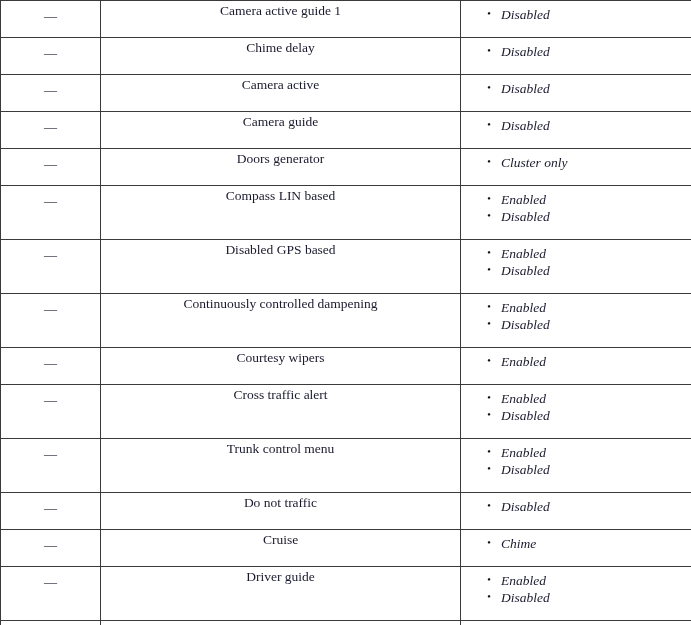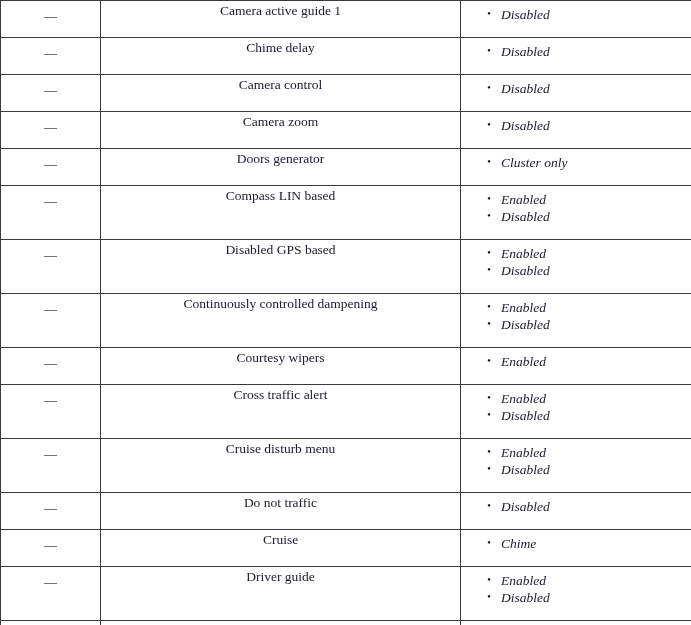--- a/index.html
+++ b/index.html
@@ -165,36 +165,36 @@
                   <li>Disabled</li>
                 </ul>
               </div>
             </td>
           </tr>
           <tr class="r1">
             <td>
               <div class="dash-cell">—</div>
             </td>
             <td>
-              <div class="name-cell">Camera control</div>
-            </td>
-            <td>
-              <div class="opts-cell">
-                <ul class="opts">
-                  <li>Disabled</li>
-                </ul>
-              </div>
-            </td>
-          </tr>
-          <tr class="r1">
-            <td>
-              <div class="dash-cell">—</div>
-            </td>
-            <td>
-              <div class="name-cell">Camera zoom</div>
+              <div class="name-cell">Camera active</div>
+            </td>
+            <td>
+              <div class="opts-cell">
+                <ul class="opts">
+                  <li>Disabled</li>
+                </ul>
+              </div>
+            </td>
+          </tr>
+          <tr class="r1">
+            <td>
+              <div class="dash-cell">—</div>
+            </td>
+            <td>
+              <div class="name-cell">Camera guide</div>
             </td>
             <td>
               <div class="opts-cell">
                 <ul class="opts">
                   <li>Disabled</li>
                 </ul>
               </div>
             </td>
           </tr>
           <tr class="r1">
@@ -289,21 +289,21 @@
                   <li>Disabled</li>
                 </ul>
               </div>
             </td>
           </tr>
           <tr class="r2">
             <td>
               <div class="dash-cell">—</div>
             </td>
             <td>
-              <div class="name-cell">Cruise disturb menu</div>
+              <div class="name-cell">Trunk control menu</div>
             </td>
             <td>
               <div class="opts-cell">
                 <ul class="opts">
                   <li>Enabled</li>
                   <li>Disabled</li>
                 </ul>
               </div>
             </td>
           </tr>

